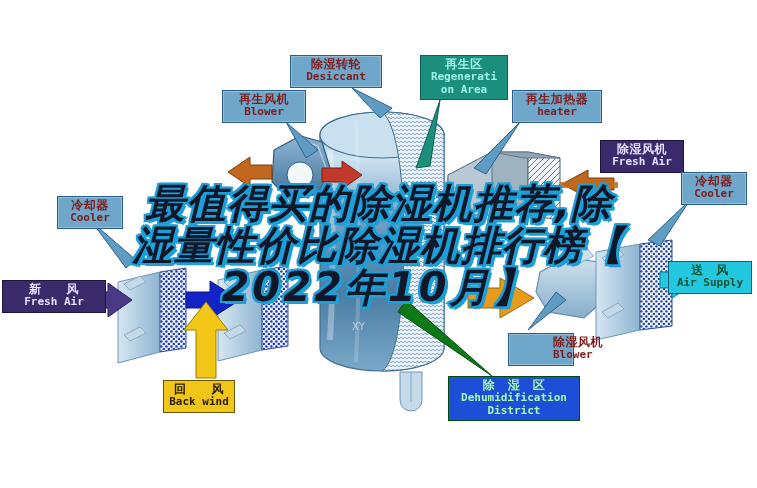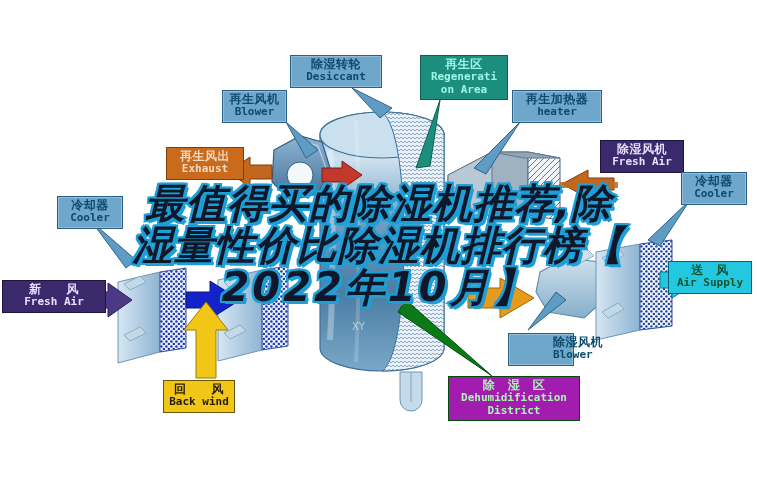--- a/index.html
+++ b/index.html
@@ -47,21 +47,21 @@
     font-family: "DejaVu Sans Mono", monospace;
     font-weight: bold;
     font-size: 11px;
     letter-spacing: 0px;
   }
 
   
   .lb-blue {
     background: #6ea7c9;
     border: 1px solid #2b5f86;
-    color: #0c4a6e;
+    color: #7f1d1d;
     box-shadow: 0 0 0 1px rgba(255,255,255,0.25) inset;
   }
   
   .lb-teal {
     background: #1b8e7e;
     border: 1px solid #0c5f52;
     color: #9ff5e6;
   }
   
   .lb-orange {
@@ -82,21 +82,21 @@
     color: #14532d;
   }
   
   .lb-yellow {
     background: #f2c616;
     border: 1px solid #6b5506;
     color: #241c00;
   }
   
   .lb-green {
-    background: #a21caf;
+    background: #1d4ed8;
     border: 1px solid #034d0a;
     color: #a8f7ae;
   }
 
   
   #overlay-title {
     position: absolute;
     left: 0;
     top: 182px;
     width: 757px;
@@ -300,21 +300,21 @@
 
       <path d="M492,376 L406,300 L398,312 Z" fill="#0b7a16" stroke="#034d0a"></path>
     </g>
   </svg>
 
   <div class="label-box lb-blue" style="left:290px; top:55px; width:92px;">
     <span class="cn">除湿转轮</span>
     <span class="en">Desiccant</span>
   </div>
 
-  <div class="label-box lb-blue" style="left:222px; top:90px; width:65px;">
+  <div class="label-box lb-blue" style="left:222px; top:90px; width:84px;">
     <span class="cn">再生风机</span>
     <span class="en">Blower</span>
   </div>
 
   <div class="label-box lb-teal" style="left:420px; top:55px; width:88px;">
     <span class="cn">再生区</span>
     <span class="en">Regenerati</span>
     <span class="en">on Area</span>
   </div>
 
@@ -326,24 +326,20 @@
   <div class="label-box lb-purple" style="left:600px; top:140px; width:84px;">
     <span class="cn">除湿风机</span>
     <span class="en">Fresh Air</span>
   </div>
 
   <div class="label-box lb-blue" style="left:681px; top:172px; width:66px;">
     <span class="cn">冷却器</span>
     <span class="en">Cooler</span>
   </div>
 
-  <div class="label-box lb-orange" style="left:166px; top:147px; width:78px;">
-    <span class="cn">再生风出</span>
-    <span class="en">Exhaust</span>
-  </div>
 
   <div class="label-box lb-blue" style="left:57px; top:196px; width:66px;">
     <span class="cn">冷却器</span>
     <span class="en">Cooler</span>
   </div>
 
   <div class="label-box lb-purple" style="left:2px; top:280px; width:104px;">
     <span class="cn">新　　风</span>
     <span class="en">Fresh Air</span>
   </div>

